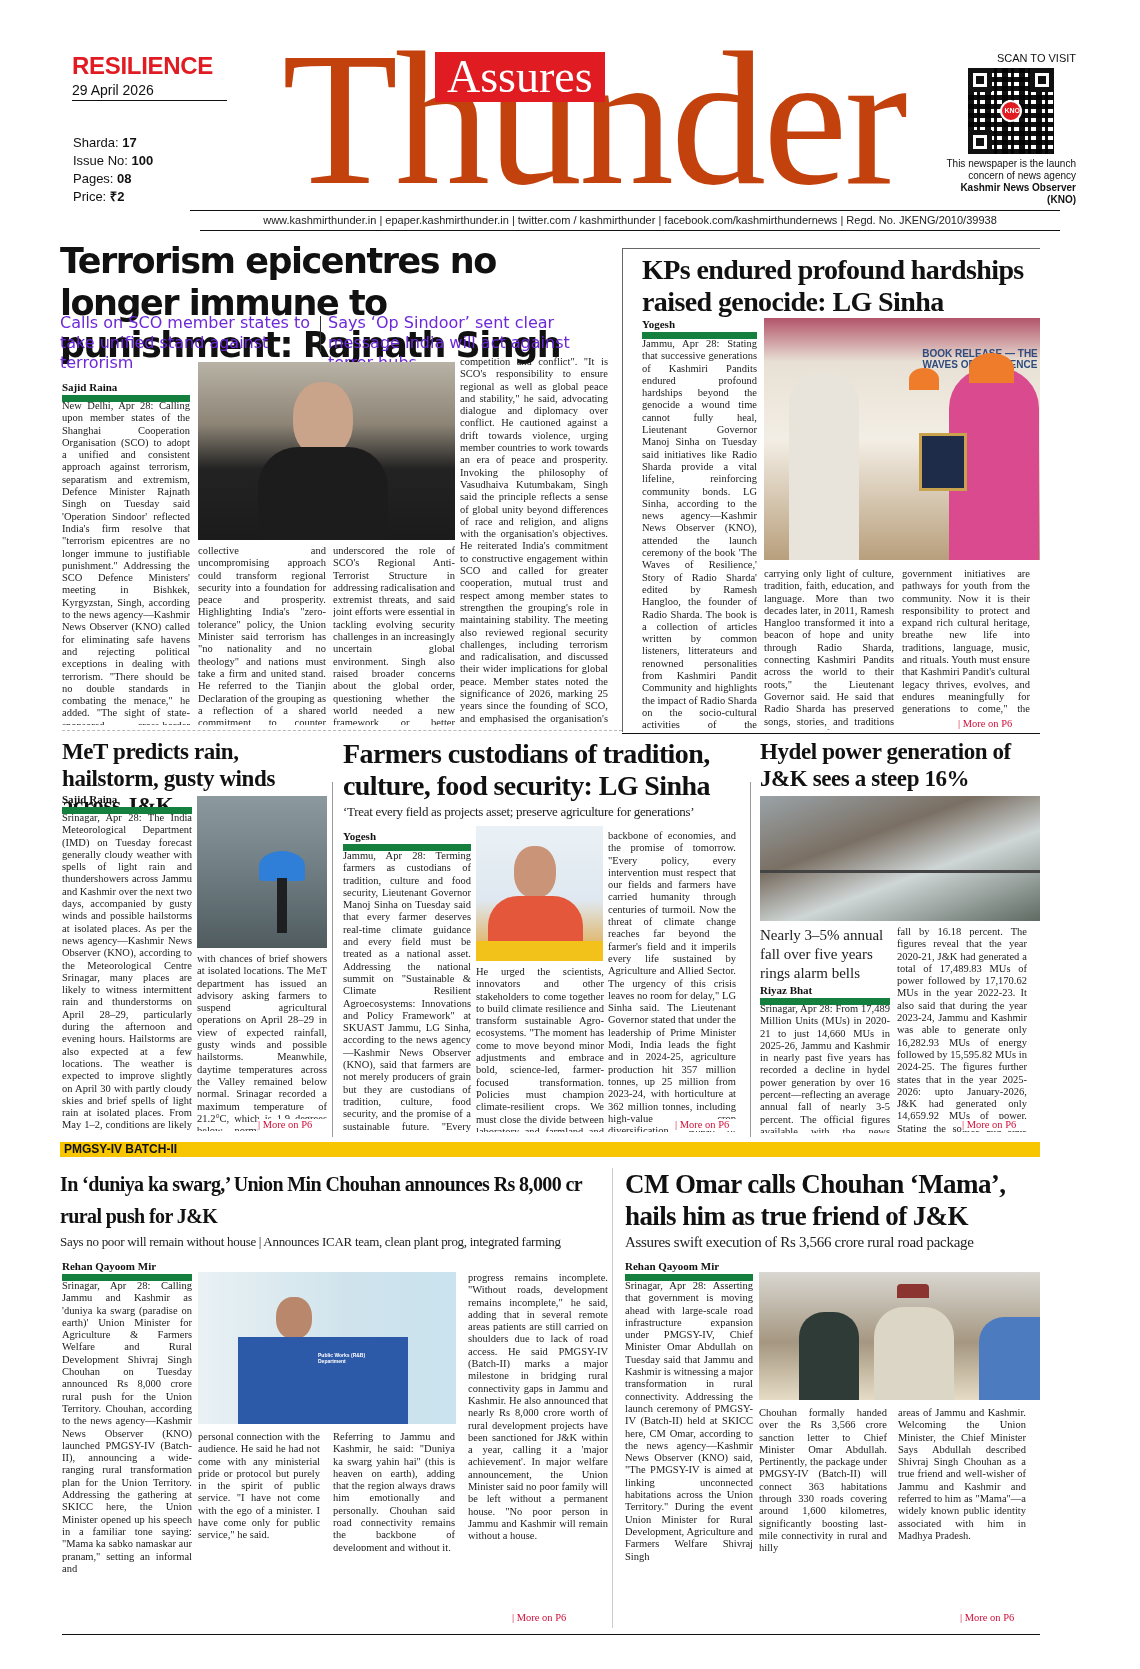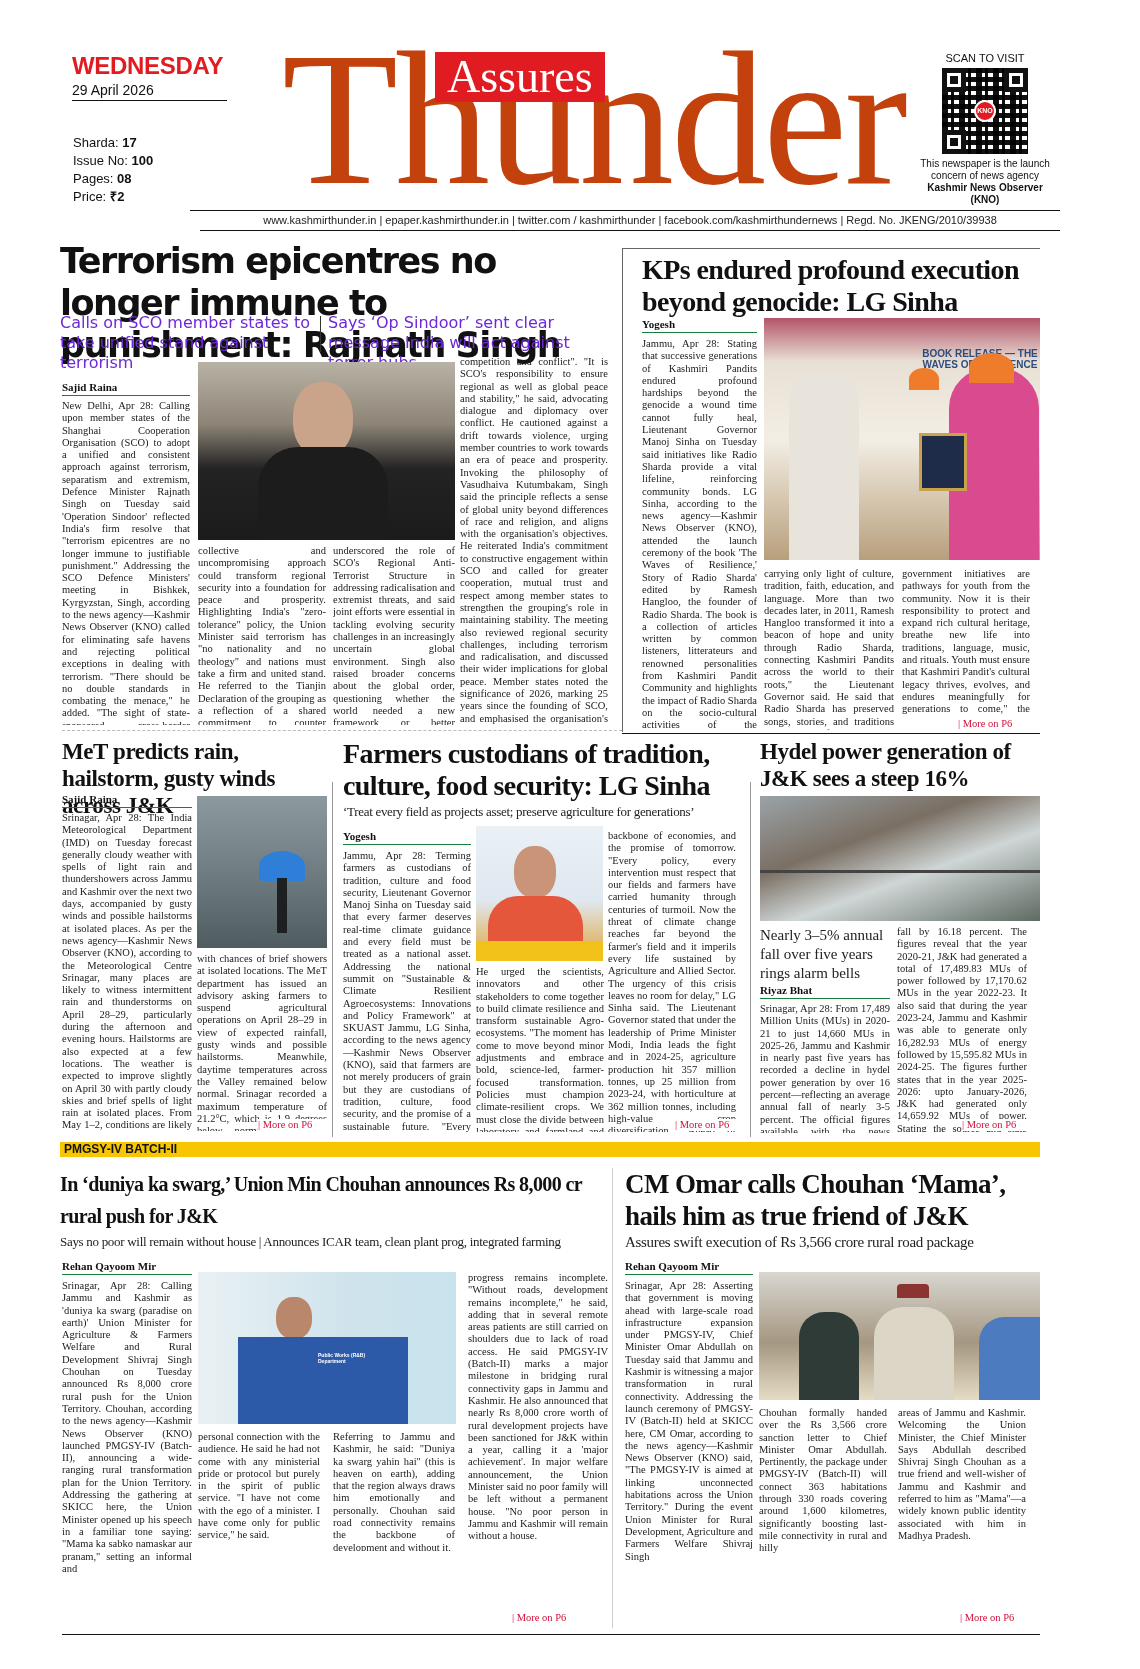--- a/index.html
+++ b/index.html
@@ -6,50 +6,50 @@
 body{width:1140px;height:1669px;background:#fff;color:#111;font-family:"Liberation Serif","DejaVu Serif",serif;position:relative;overflow:hidden}
 .abs{position:absolute}
 .day{left:72px;top:52px;font:700 24px "Liberation Sans",sans-serif;color:#e11b22;letter-spacing:-0.3px}
 .date{left:72px;top:82px;font:14px "Liberation Sans",sans-serif}
 .date-rule{left:72px;top:100px;width:155px;border-top:1px solid #111}
 .meta{left:73px;top:134px;font:13px/18px "Liberation Sans",sans-serif}
 .meta b{font-weight:700}
 .top-rule{left:63px;top:210px;width:1000px;border-top:1px solid #111}
 .title-kashmir{left:435px;top:52px;background:#e11b22;color:#fff;font:46px/50px "Liberation Serif",serif;padding:0 12px;z-index:2}
 .title-thunder{left:282px;top:24px;font:190px/190px "Liberation Serif",serif;letter-spacing:-3px;color:#c2410c}
-.qr-wrap{left:920px;top:52px;width:130px;text-align:center}
+.qr-wrap{left:946px;top:52px;width:130px;text-align:right}
 .qr-label{font:11px "Liberation Sans",sans-serif;text-transform:uppercase}
 .qr{width:86px;height:86px;margin:4px auto;position:relative;background:
 repeating-linear-gradient(90deg,#111 0 6px,#fff 6px 9px,#111 9px 12px,#fff 12px 17px),
 repeating-linear-gradient(0deg,#111 0 5px,#fff 5px 9px);background-blend-mode:multiply}
 .qr .finder{position:absolute;width:24px;height:24px;border:5px solid #111;background:#fff}
 .qr .finder::after{content:"";position:absolute;left:3px;top:3px;width:8px;height:8px;background:#111}
 .qr .logo{position:absolute;left:32px;top:32px;width:22px;height:22px;border-radius:50%;background:#e11b22;border:2px solid #fff;color:#fff;font:700 7px/18px "Liberation Sans",sans-serif}
 .qr-note{font:10px/12px "Liberation Sans",sans-serif}
 .qr-note b{font-weight:700}
 .urls{left:200px;top:214px;width:860px;text-align:center;font:11px "Liberation Sans",sans-serif;color:#222}
 .url-rule{left:200px;top:230px;width:860px;border-top:1px solid #111}
 .h1{left:60px;top:240px;width:560px;font:700 35px/42px "DejaVu Sans","Liberation Sans",sans-serif;letter-spacing:-1.5px;color:#111}
 .deck{font:16px/20px "DejaVu Sans",sans-serif;color:#6d28d9}
-.byline{font:700 11px "Liberation Serif",serif;border-bottom:1px solid #15803d;padding-bottom:2px}
+.byline{font:700 11px "Liberation Serif",serif;border-bottom:7px solid #15803d;padding-bottom:2px}
 .body{font:10.5px/12.3px "Liberation Serif",serif;text-align:justify;color:#1a1a1a;hyphens:auto}
 .more{color:#d0103a}
 .photo{background:#7b7e7a;overflow:hidden}
 .vrule{border-left:1px solid #999}
 .hrule{border-top:1px solid #111}
 .dot-rule{border-top:1px dashed #bbb}
 .h2{font:700 28px/32px "Liberation Serif",serif;letter-spacing:-0.6px;color:#111}
 .h3{font:700 23px/27px "Liberation Serif",serif;letter-spacing:-0.4px;color:#111}
 .kicker{left:60px;top:1142px;width:980px;height:15px;background:#f7c600;font:700 12px/15px "Liberation Sans",sans-serif;padding-left:4px;color:#111}
 .subdeck{font:17px/20px "Liberation Serif",serif;color:#222;letter-spacing:-0.3px}
 </style>
 </head>
 <body>
 
-<div class="abs day">WEDNESDAY</div>
+<div class="abs day">RESILIENCE</div>
 <div class="abs date">29 April 2026</div>
 <div class="abs date-rule"></div>
 <div class="abs meta">
   <div><span>Sharda:</span> <b>17</b></div>
   <div><span>Issue No:</span> <b>100</b></div>
   <div><span>Pages:</span> <b>08</b></div>
   <div><span>Price:</span> <b>₹2</b></div>
 </div>
 <div class="abs title-thunder">Thunder</div>
 <div class="abs title-kashmir">Assures</div>
@@ -80,21 +80,21 @@
 <div class="abs body" style="left:62px;top:400px;width:128px;height:325px;overflow:hidden">New Delhi, Apr 28: Calling upon member states of the Shanghai Cooperation Organisation (SCO) to adopt a unified and consistent approach against terrorism, separatism and extremism, Defence Minister Rajnath Singh on Tuesday said 'Operation Sindoor' reflected India's firm resolve that "terrorism epicentres are no longer immune to justifiable punishment." Addressing the SCO Defence Ministers' meeting in Bishkek, Kyrgyzstan, Singh, according to the news agency—Kashmir News Observer (KNO) called for eliminating safe havens and rejecting political exceptions in dealing with terrorism. "There should be no double standards in combating the menace," he added. "The sight of state-sponsored cross-border terrorism which attacks the sovereignty of a nation must not be lost. There is no place for double standards," he said. Singh said that SCO should not hesitate in taking appropriate action against those who "abet, shelter and provide safe havens to terrorists", stressing that a</div>
 <div class="abs photo" style="left:198px;top:362px;width:257px;height:178px;background:linear-gradient(180deg,#b8b3a6 0%,#8d8476 35%,#232323 60%,#1b1b1b 100%)">
   <div style="position:absolute;left:95px;top:20px;width:60px;height:75px;border-radius:45%;background:#c9a38a"></div>
   <div style="position:absolute;left:60px;top:85px;width:130px;height:95px;border-radius:40px 40px 0 0;background:#1c1c1c"></div>
 </div>
 <div class="abs body" style="left:198px;top:545px;width:128px;height:180px;overflow:hidden">collective and uncompromising approach could transform regional security into a foundation for peace and prosperity. Highlighting India's "zero-tolerance" policy, the Union Minister said terrorism has "no nationality and no theology" and nations must take a firm and united stand. He referred to the Tianjin Declaration of the grouping as a reflection of a shared commitment to counter terrorism, but added that "the real test of collective credibility remains in consistency". The defence minister</div>
 <div class="abs body" style="left:333px;top:545px;width:122px;height:180px;overflow:hidden">underscored the role of SCO's Regional Anti-Terrorist Structure in addressing radicalisation and extremist threats, and said joint efforts were essential in tackling evolving security challenges in an increasingly uncertain global environment. Singh also raised broader concerns about the global order, questioning whether the world needed a new framework or better adherence to existing rules. He called for a consensus-driven approach where "co-existence, co-habitation and compassion take precedence over chaos,</div>
 <div class="abs body" style="left:460px;top:356px;width:148px;height:370px;overflow:hidden">competition and conflict". "It is SCO's responsibility to ensure regional as well as global peace and stability," he said, advocating dialogue and diplomacy over conflict. He cautioned against a drift towards violence, urging member countries to work towards an era of peace and prosperity. Invoking the philosophy of Vasudhaiva Kutumbakam, Singh said the principle reflects a sense of global unity beyond differences of race and religion, and aligns with the organisation's objectives. He reiterated India's commitment to constructive engagement within SCO and called for greater cooperation, mutual trust and respect among member states to strengthen the grouping's role in maintaining stability. The meeting also reviewed regional security challenges, including terrorism and radicalisation, and discussed their wider implications for global peace. Member states noted the significance of 2026, marking 25 years since the founding of SCO, and emphasised the organisation's growing relevance amid rising global uncertainty. (KNO)</div>
 
 <div class="abs" style="left:622px;top:248px;width:418px;height:484px;border:1px solid #666;border-right:none;border-bottom:none"></div>
-<div class="abs h2" style="left:642px;top:254px;width:390px">KPs endured profound execution beyond genocide: LG Sinha</div>
+<div class="abs h2" style="left:642px;top:254px;width:390px">KPs endured profound hardships raised genocide: LG Sinha</div>
 <div class="abs byline" style="left:642px;top:318px;width:115px">Yogesh</div>
 <div class="abs body" style="left:642px;top:338px;width:115px;height:392px;overflow:hidden">Jammu, Apr 28: Stating that successive generations of Kashmiri Pandits endured profound hardships beyond the genocide a wound time cannot fully heal, Lieutenant Governor Manoj Sinha on Tuesday said initiatives like Radio Sharda provide a vital lifeline, reinforcing community bonds. LG Sinha, according to the news agency—Kashmir News Observer (KNO), attended the launch ceremony of the book 'The Waves of Resilience,' Story of Radio Sharda' edited by Ramesh Hangloo, the founder of Radio Sharda. The book is a collection of articles written by common listeners, litterateurs and renowned personalities from Kashmiri Pandit Community and highlights the impact of Radio Sharda on the socio-cultural activities of the community. The Lieutenant Governor commended Hangloo and his team for preserving rich culture and values. "Kashmiri Pandit community endured genocide and was uprooted from their ancestral soil. They left behind all material possessions,</div>
 <div class="abs photo" style="left:764px;top:318px;width:276px;height:242px;background:linear-gradient(180deg,#b3546b 0%,#e8e0d4 18%,#f3eee5 50%,#b89f7c 100%)">
   <div style="position:absolute;right:0;top:30px;width:120px;font:700 10px 'Liberation Sans',sans-serif;color:#2e4b7e;text-align:center">BOOK RELEASE — THE WAVES OF RESILIENCE</div>
   <div style="position:absolute;left:25px;top:55px;width:70px;height:190px;background:#e8e4dc;border-radius:30px 30px 0 0"></div>
   <div style="position:absolute;left:145px;top:50px;width:30px;height:22px;background:#ef7c2a;border-radius:50% 50% 0 0"></div>
   <div style="position:absolute;left:185px;top:50px;width:90px;height:200px;background:#d94a8f;border-radius:40px 40px 0 0"></div>
   <div style="position:absolute;left:205px;top:35px;width:45px;height:30px;background:#ef7c2a;border-radius:50% 50% 0 0"></div>
   <div style="position:absolute;left:155px;top:115px;width:48px;height:58px;background:#1e2c4a;border:3px solid #c8a24c"></div>
 </div>

